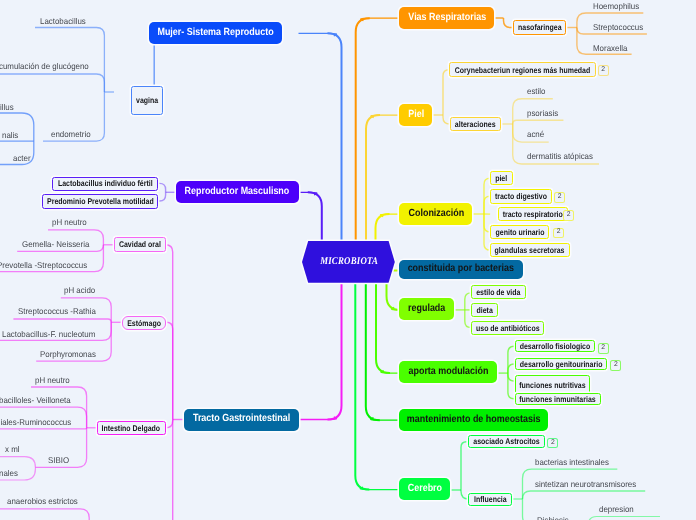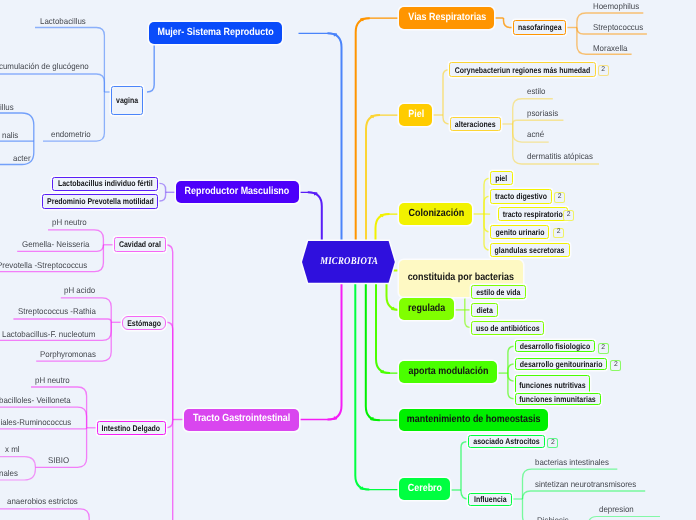--- a/index.html
+++ b/index.html
@@ -143,48 +143,48 @@
         <path d="M6.2,0 L86.6,0 L92.8,20.9 L86.6,41.8 L6.2,41.8 L0,20.9 Z" fill="#2f10dd" stroke="#fbfcfe" stroke-width="3" paint-order="stroke"></path>
       </svg>
       <span class="rlabel">MICROBIOTA</span>
     </div>
     <div class="node pill" style="left: 149px; top: 22.2px; width: 133.3px; height: 22.3px; background: rgb(10, 76, 250); color: rgb(255, 255, 255);">
       <span>Mujer- Sistema Reproducto</span>
     </div>
     <div class="node pill" style="left: 175.8px; top: 180.8px; width: 123.2px; height: 22.4px; background: rgb(77, 0, 250); color: rgb(255, 255, 255);">
       <span>Reproductor Masculisno</span>
     </div>
-    <div class="node pill" style="left: 183.5px; top: 408.6px; width: 115.3px; height: 22.2px; background: #d946ef; color: rgb(255, 255, 255); text-align: right;">
+    <div class="node pill" style="left: 183.5px; top: 408.6px; width: 115.3px; height: 22.2px; background: #0369a1; color: rgb(255, 255, 255); text-align: right;">
       <span>Tracto Gastrointestinal</span>
     </div>
     <div class="node pill" style="left: 399.3px; top: 7px; width: 95.2px; height: 22.4px; background: rgb(255, 149, 0); color: rgb(255, 255, 255);">
       <span>Vias Respiratorias</span>
     </div>
     <div class="node pill" style="left: 399.3px; top: 104.1px; width: 33px; height: 22.2px; background: rgb(255, 204, 0); color: rgb(255, 255, 255);">
       <span>Piel</span>
     </div>
     <div class="node pill" style="left: 399.2px; top: 203.2px; width: 73.3px; height: 21.4px; background: rgb(242, 242, 0); color: rgb(20, 20, 20);">
       <span>Colonización</span>
     </div>
-    <div class="node pill" style="left: 399.3px; top: 259.9px; width: 123.3px; height: 37px; background: #fef9c3; color: rgb(20, 20, 20);">
+    <div class="node pill" style="left: 399.3px; top: 259.9px; width: 123.3px; height: 19px; background: #0369a1; color: rgb(20, 20, 20);">
       <span>constituida por bacterias</span>
     </div>
     <div class="node pill" style="left: 399.1px; top: 298.1px; width: 54.7px; height: 22.1px; background: rgb(128, 255, 0); color: rgb(20, 20, 20);">
       <span>regulada</span>
     </div>
     <div class="node pill" style="left: 399px; top: 361.3px; width: 98.3px; height: 22px; background: rgb(74, 255, 0); color: rgb(20, 20, 20);">
       <span>aporta modulación</span>
     </div>
     <div class="node pill" style="left: 399.2px; top: 409.2px; width: 149.3px; height: 21.5px; background: rgb(0, 240, 0); color: rgb(20, 20, 20);">
       <span>mantenimiento de homeostasis</span>
     </div>
     <div class="node pill" style="left: 399.1px; top: 477.9px; width: 51.2px; height: 22.4px; background: rgb(0, 255, 64); color: rgb(255, 255, 255);">
       <span>Cerebro</span>
     </div>
-    <div class="node boxed" style="left: 111px; top: 85.5px; width: 32px; height: 29px; border-color: rgb(74, 132, 250); text-align: right;">
+    <div class="node boxed" style="left: 131px; top: 85.5px; width: 32px; height: 29px; border-color: rgb(74, 132, 250); text-align: right;">
       <span>vagina</span>
     </div>
     <div class="node boxed" style="left: 52.2px; top: 176.5px; width: 106.3px; height: 14px; border-color: rgb(90, 30, 247);">
       <span>Lactobacillus individuo fértil</span>
     </div>
     <div class="node boxed" style="left: 42.4px; top: 193.9px; width: 116.1px; height: 15.1px; border-color: rgb(90, 30, 247);">
       <span>Predominio Prevotella motilidad</span>
     </div>
     <div class="node boxed" style="left: 113.5px; top: 237.3px; width: 52px; height: 14.5px; border-color: rgb(245, 102, 245);">
       <span>Cavidad oral</span>

